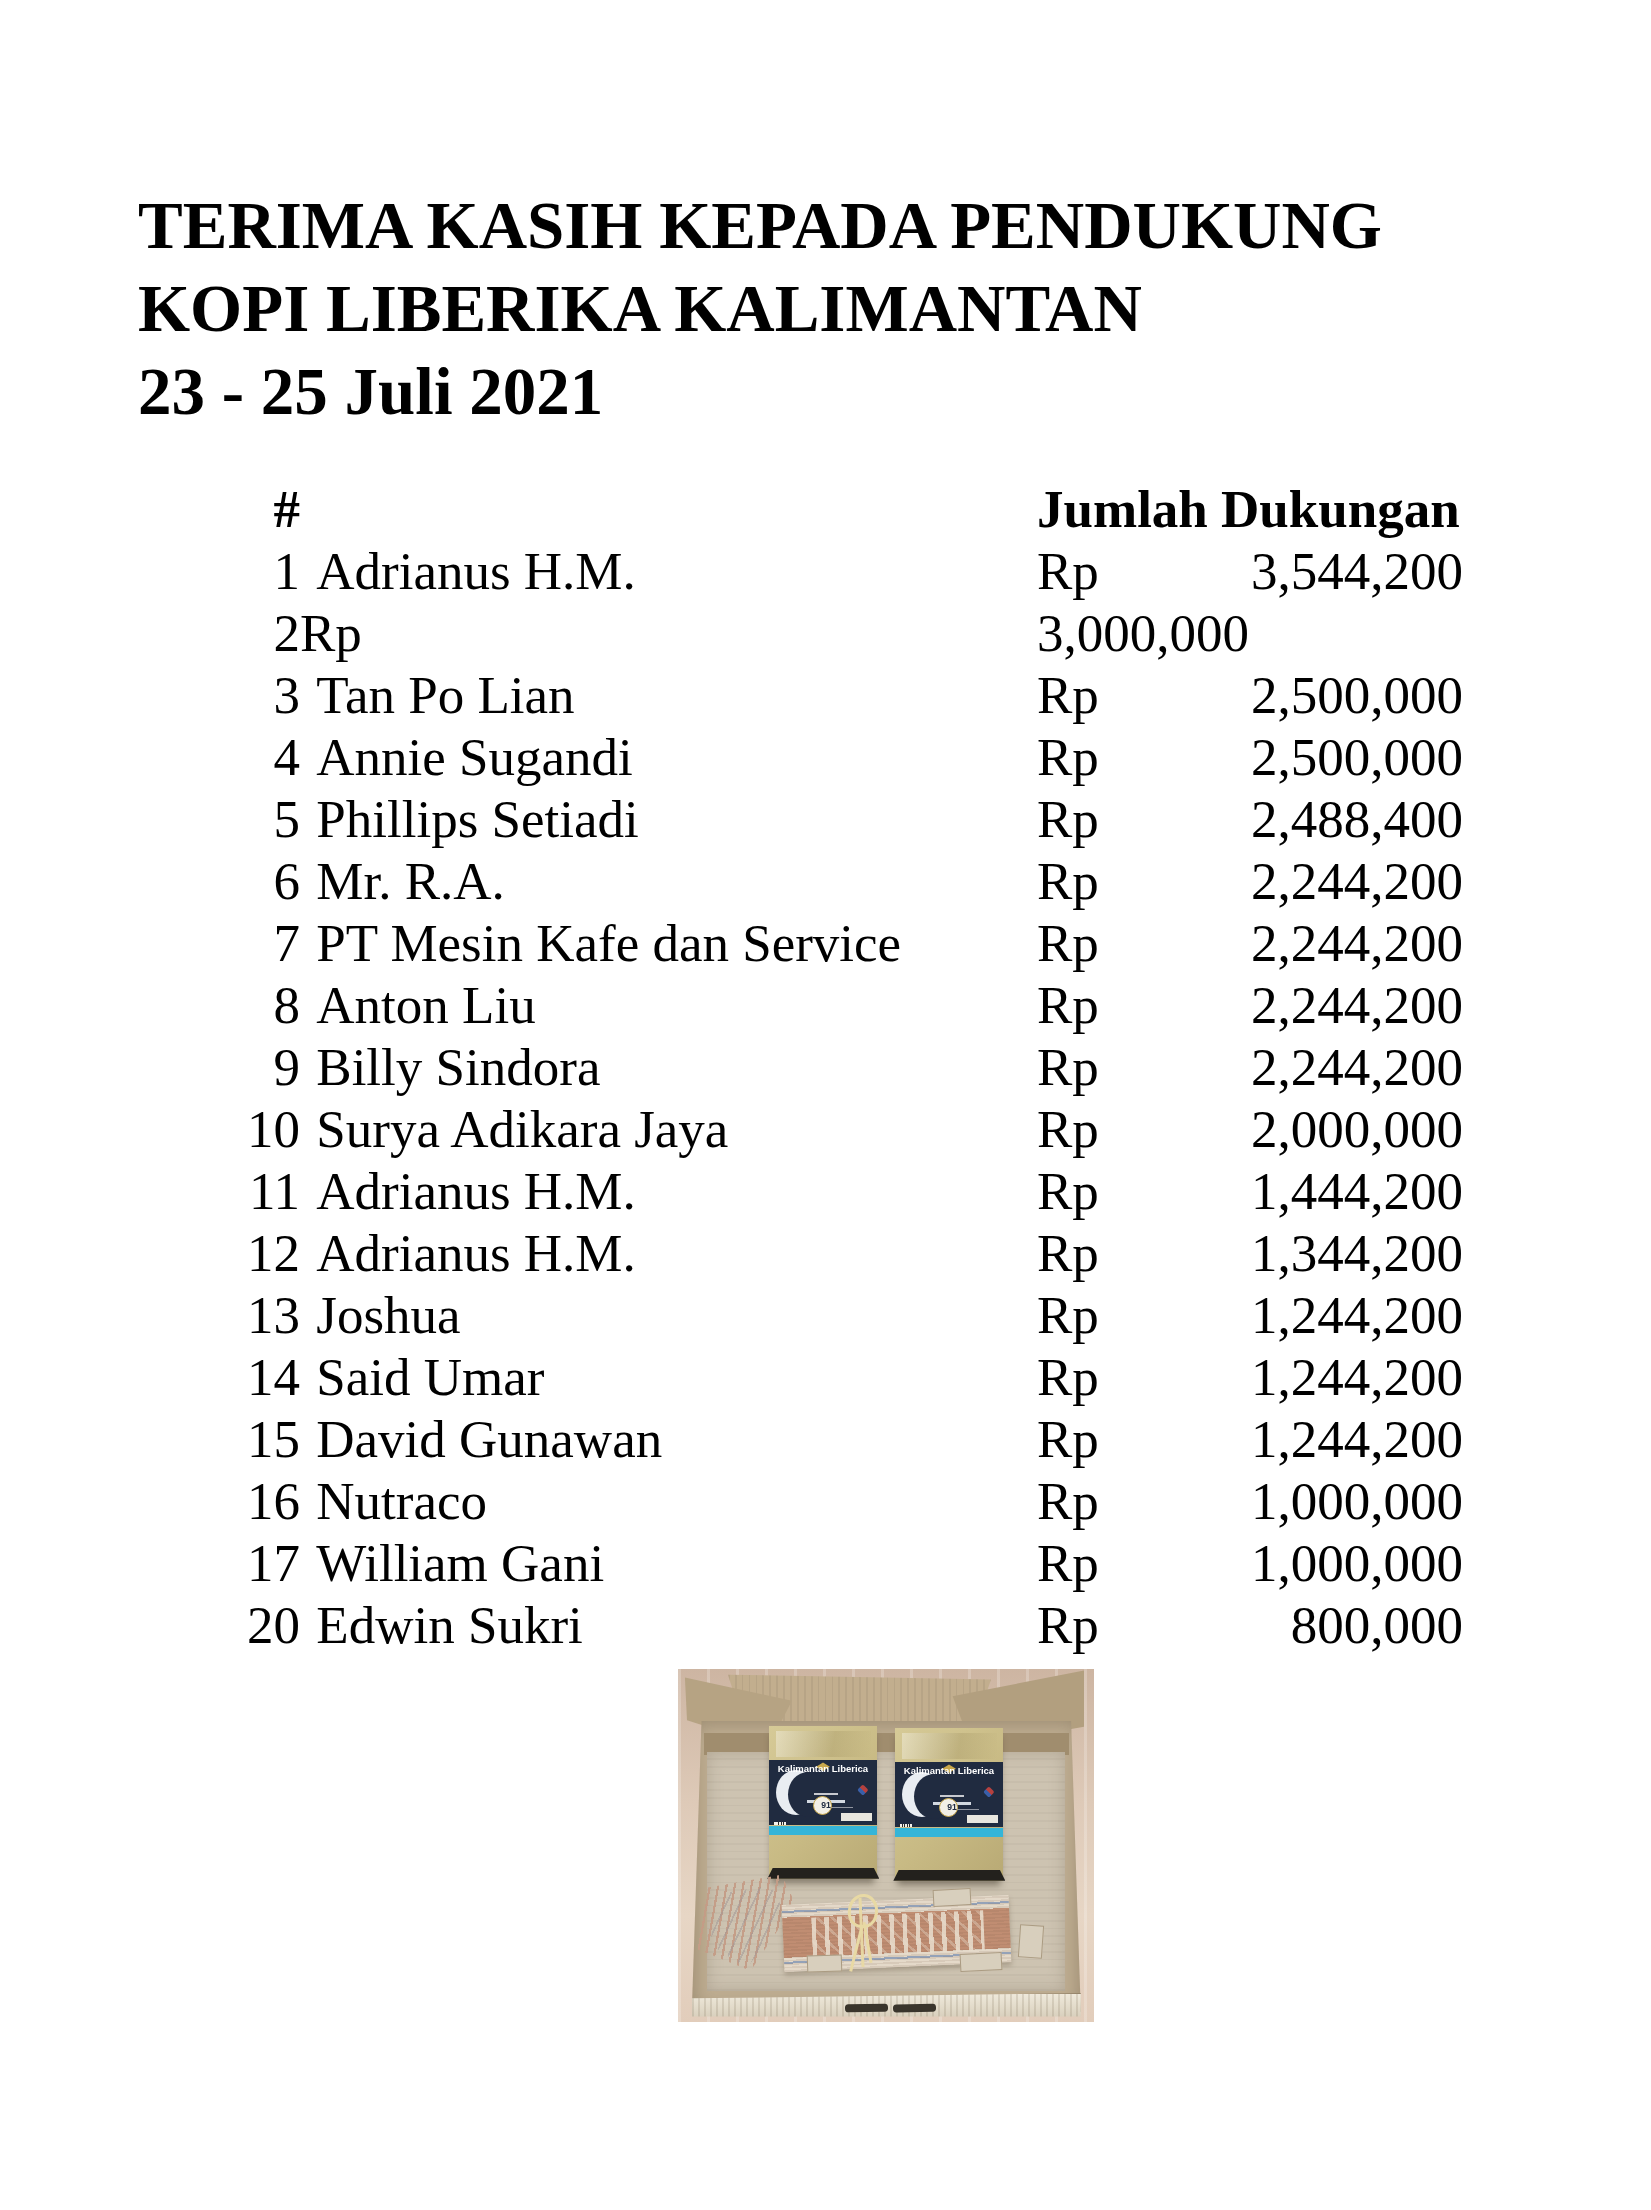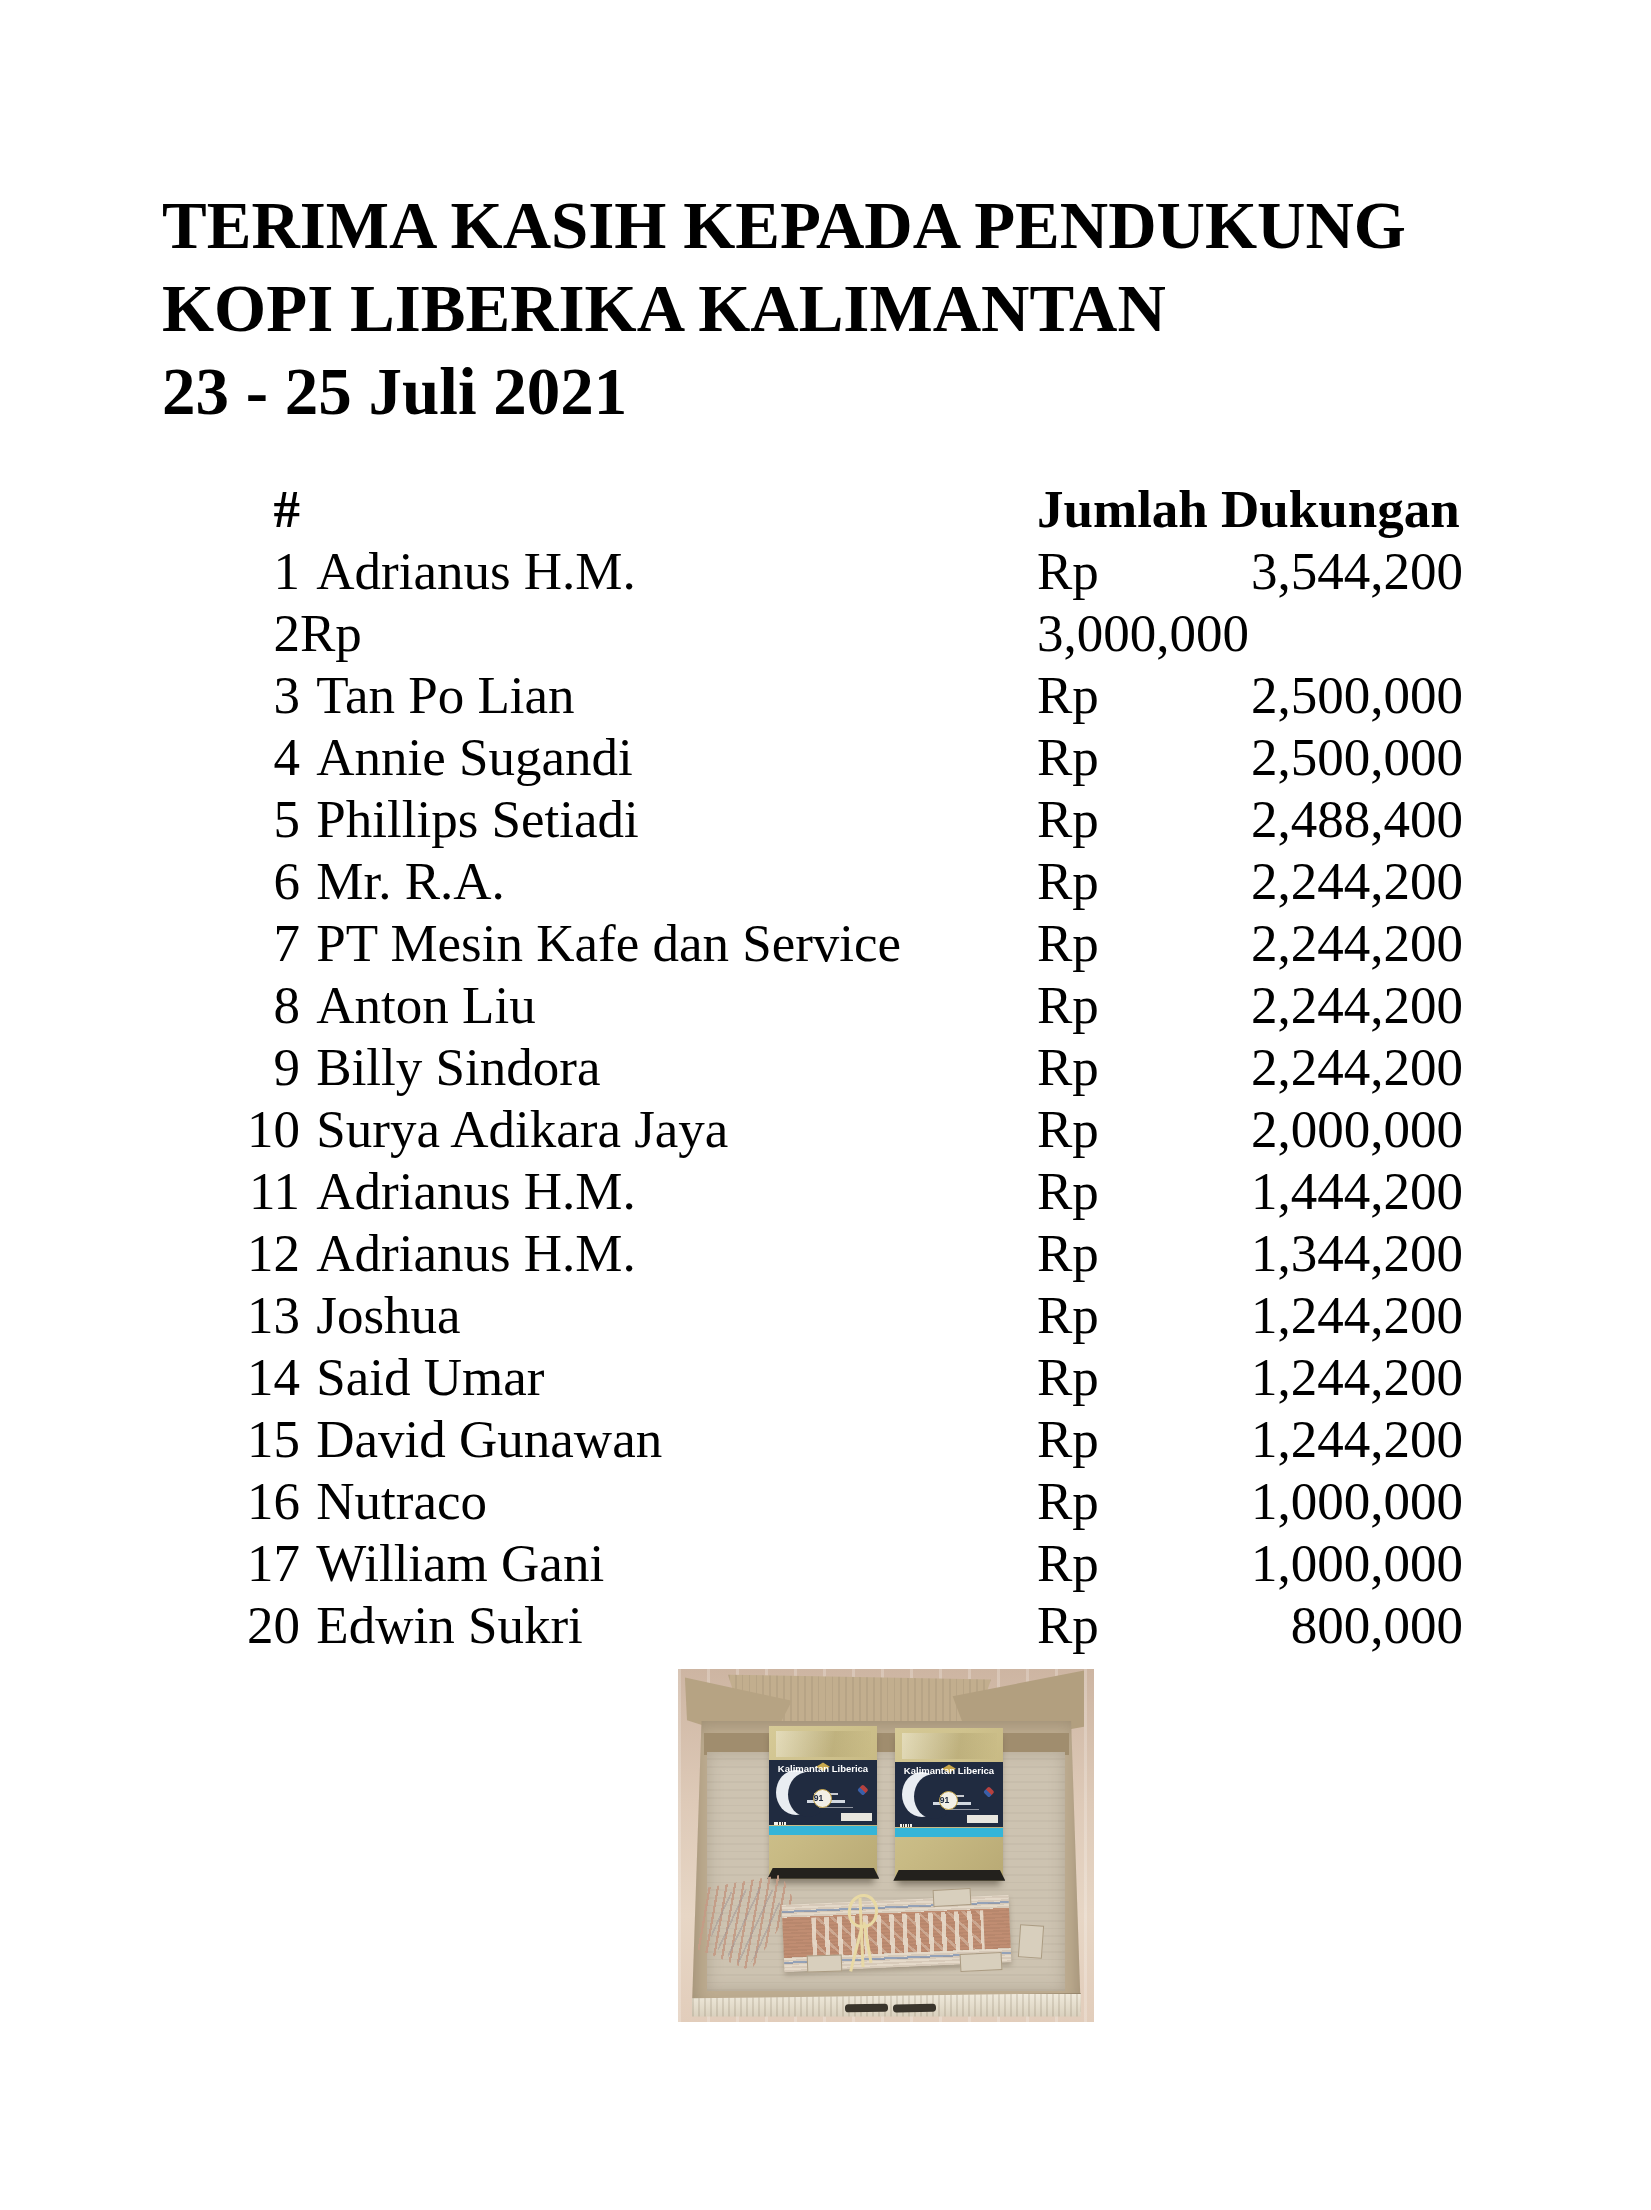--- a/index.html
+++ b/index.html
@@ -7,21 +7,21 @@
     position:relative;
     width:1652px;height:2210px;
     background:var(--paper,#ffffff);
     color:var(--text,#000000);
     font-family:"Liberation Serif","DejaVu Serif",serif;
     overflow:hidden;
   }
 
   
   .title-block{
-    position:absolute;left:162px;top:184px;
+    position:absolute;left:138px;top:184px;
     font-weight:700;font-size:67px;line-height:83px;
     white-space:nowrap;
   }
 
   
   .supporters{
     position:absolute;left:224px;top:478px;width:1239px;
     font-size:53px;line-height:62px;
   }
   .t-row{display:grid;grid-template-columns:76px 737px 86px 340px;}
@@ -76,24 +76,24 @@
     clip-path:polygon(50% 0, 100% 50%, 50% 100%, 0 50%);}
   .label-title{position:absolute;left:0;top:4px;width:108px;
     font-family:"Liberation Sans",sans-serif;
     font-size:9.5px;line-height:10.3px;font-weight:700;color:#ffffff;text-align:center;}
   .label-bar{background:rgba(255,255,255,.75);}
   .bar1{left:45px;top:33px;width:24px;height:2.6px;}
   .bar2{left:38px;top:40px;width:38px;height:3.4px;background:rgba(230,235,242,.9);}
   .bar3{left:50px;top:47px;width:34px;height:1.7px;background:rgba(255,255,255,.5);}
   .barcode{left:4.3px;top:62px;width:13px;height:31px;
     background:repeating-linear-gradient(90deg,#2a2a2a 0 0.9px, rgba(0,0,0,0) 0.9px 2.6px), #f4f2ec;}
-  .badge{left:50%;margin-left:-10.3px;top:29px;width:17px;height:17px;border-radius:50%;
+  .badge{left:50%;margin-left:-10.3px;top:36px;width:17px;height:17px;border-radius:50%;
     background:#f2efe6;border:1.7px solid var(--crest_gold,#c9a84c);
     font-family:"Liberation Sans",sans-serif;font-size:8.6px;font-weight:700;
-    color:var(--label_navy,#202b40);text-align:left;line-height:17px;}
+    color:var(--label_navy,#202b40);text-align:right;line-height:17px;}
   .logo-dot{right:10.3px;top:26px;width:7.7px;height:7.7px;border-radius:1.7px;transform:rotate(45deg);
     background:linear-gradient(#b5413f 50%, #3a5fa8 50%);}
   .plate{right:5.2px;bottom:4.3px;width:31px;height:7.7px;background:#e8e6df;}
   .cyan-strip{left:0;top:100px;width:108px;height:9.5px;background:var(--label_cyan,#35b5d8);}
   .gusset{left:-1.7px;bottom:0;width:112px;height:11.2px;background:var(--bag_gusset,#23211d);
     clip-path:polygon(0 100%, 5% 0, 95% 0, 100% 100%);}
 
   
   .textile{left:105px;top:231px;width:227px;height:67px;transform:rotate(-2.5deg);
     background:linear-gradient(to bottom,

